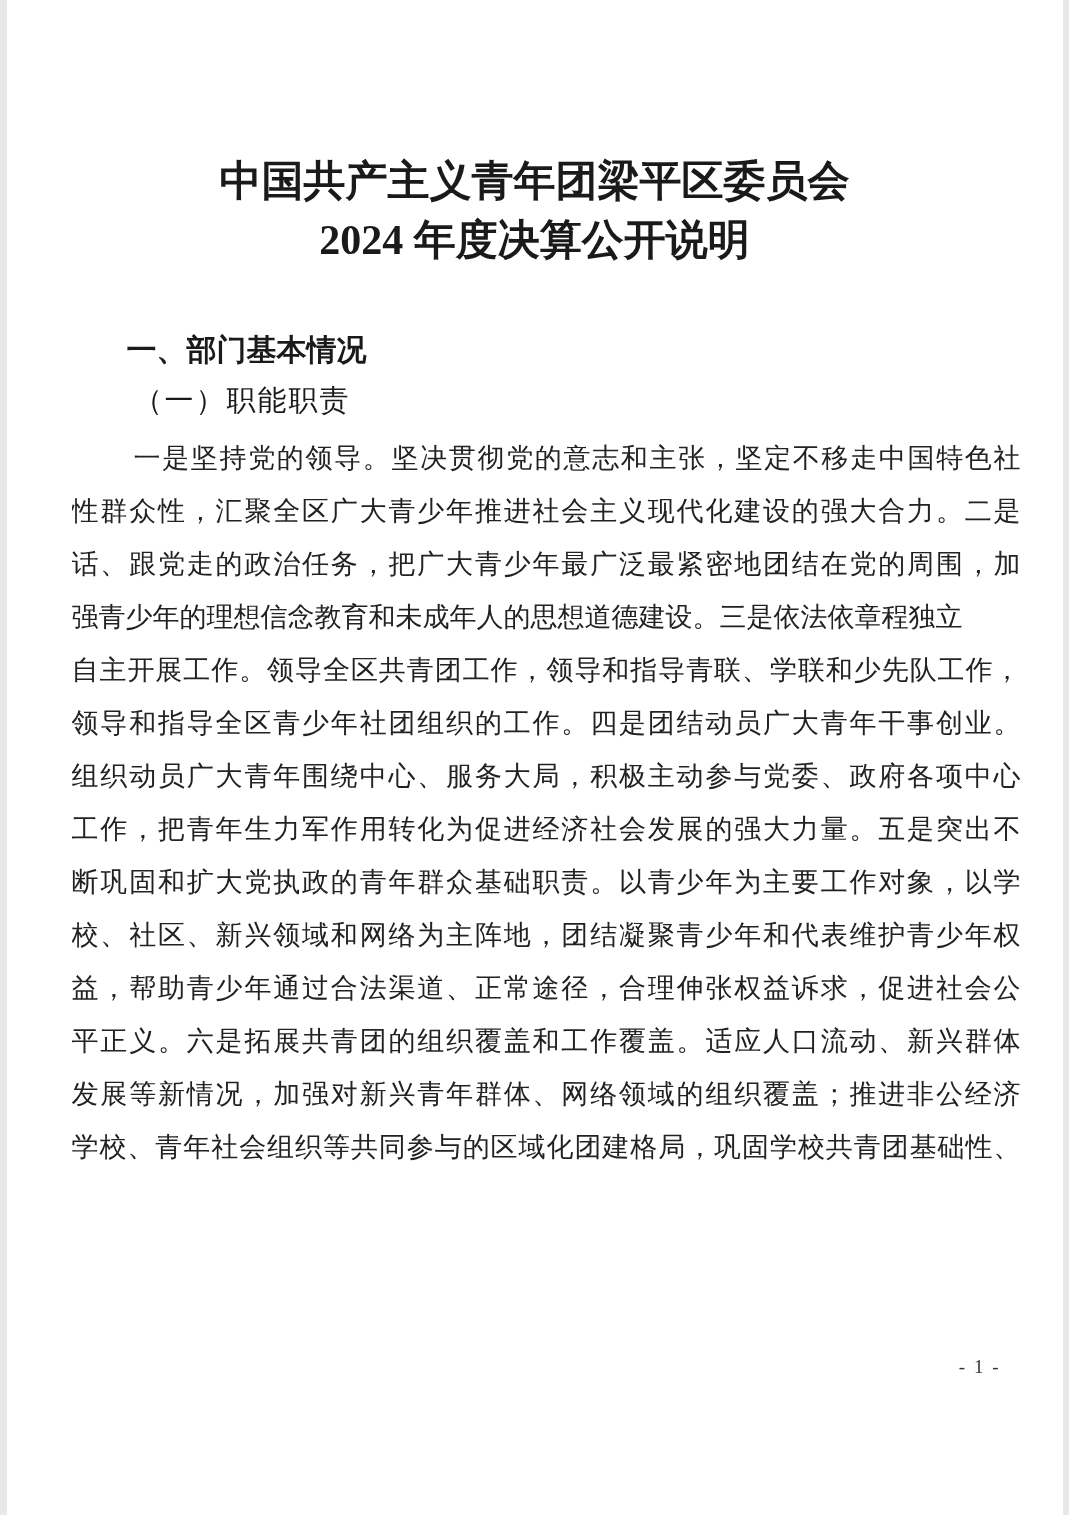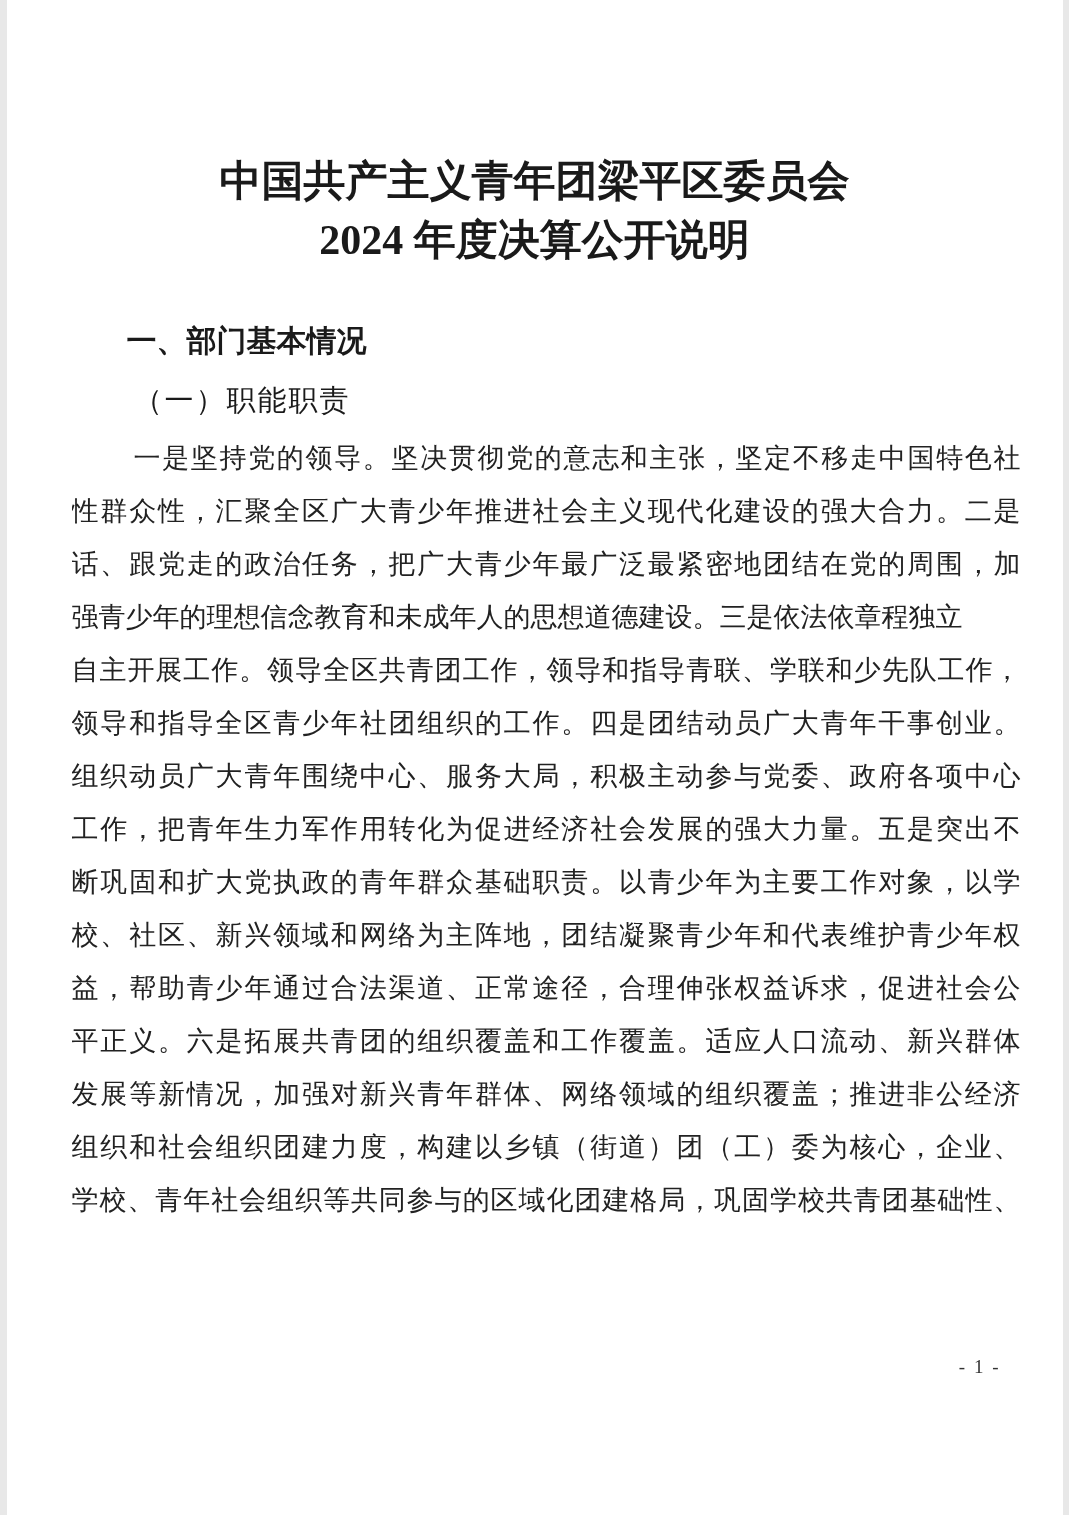--- a/index.html
+++ b/index.html
@@ -27,26 +27,26 @@
   .title-line {
     font-size: 42px;
     line-height: 59px;
     font-weight: 700;
     letter-spacing: 0px;
     white-space: nowrap;
     font-family: "Liberation Serif", "DejaVu Serif", serif;
   }
   .section-heading {
     position: absolute;
-    top: 324px;
+    top: 335px;
     left: 120px;
     font-size: 30px;
     line-height: 34px;
     font-weight: 700;
-    font-family: Liberation Sans, sans-serif;
+    font-family: Liberation Mono, monospace;
     white-space: nowrap;
     text-align: center;
   }
   .sub-heading {
     position: absolute;
     top: 383px;
     left: 127px;
     font-size: 29px;
     line-height: 34px;
     font-weight: 400;
@@ -111,19 +111,18 @@
       <div class="para-line">强青少年的理想信念教育和未成年人的思想道德建设。三是依法依章程独立</div>
       <div class="para-line">自主开展工作。领导全区共青团工作，领导和指导青联、学联和少先队工作，</div>
       <div class="para-line">领导和指导全区青少年社团组织的工作。四是团结动员广大青年干事创业。</div>
       <div class="para-line">组织动员广大青年围绕中心、服务大局，积极主动参与党委、政府各项中心</div>
       <div class="para-line">工作，把青年生力军作用转化为促进经济社会发展的强大力量。五是突出不</div>
       <div class="para-line">断巩固和扩大党执政的青年群众基础职责。以青少年为主要工作对象，以学</div>
       <div class="para-line">校、社区、新兴领域和网络为主阵地，团结凝聚青少年和代表维护青少年权</div>
       <div class="para-line">益，帮助青少年通过合法渠道、正常途径，合理伸张权益诉求，促进社会公</div>
       <div class="para-line">平正义。六是拓展共青团的组织覆盖和工作覆盖。适应人口流动、新兴群体</div>
       <div class="para-line">发展等新情况，加强对新兴青年群体、网络领域的组织覆盖；推进非公经济</div>
-      <div class="para-line">组织和社会组织团建力度，构建以乡镇（街道）团（工）委为核心，企业、</div>
       <div class="para-line">学校、青年社会组织等共同参与的区域化团建格局，巩固学校共青团基础性、</div>
     </div>
 
   <div class="page-number">- 1 -</div>
 
 </div>
 
 </body></html>

